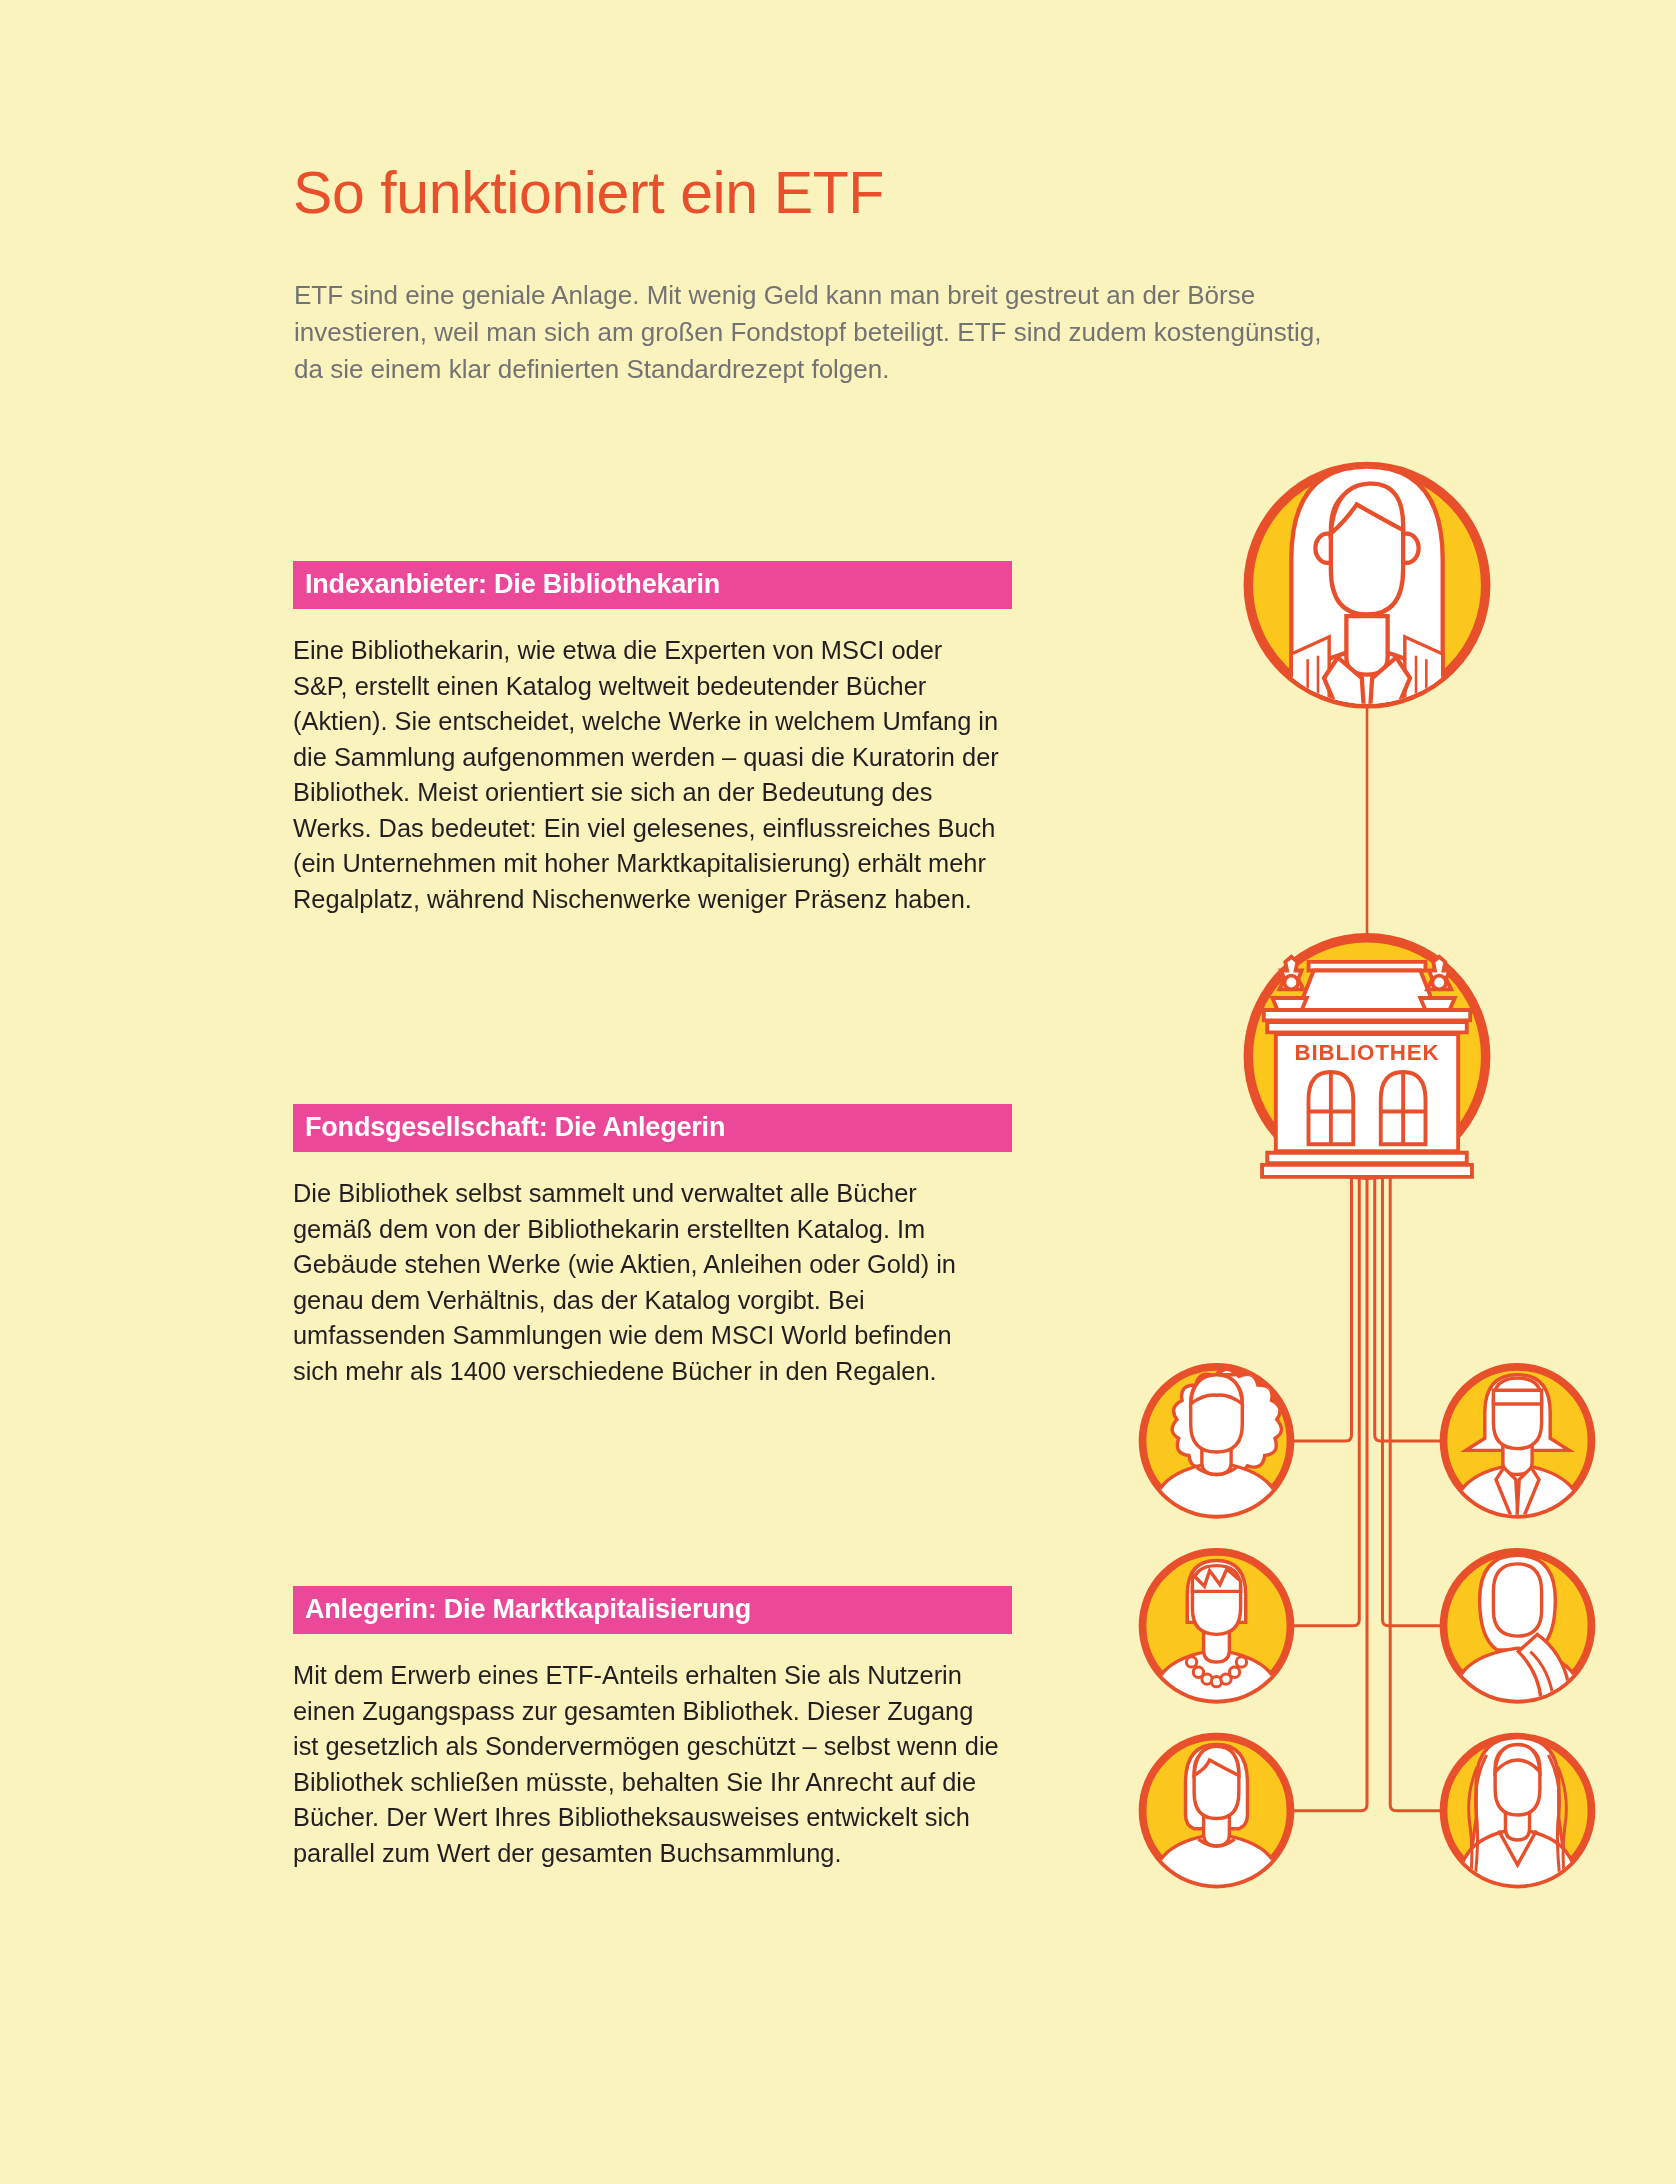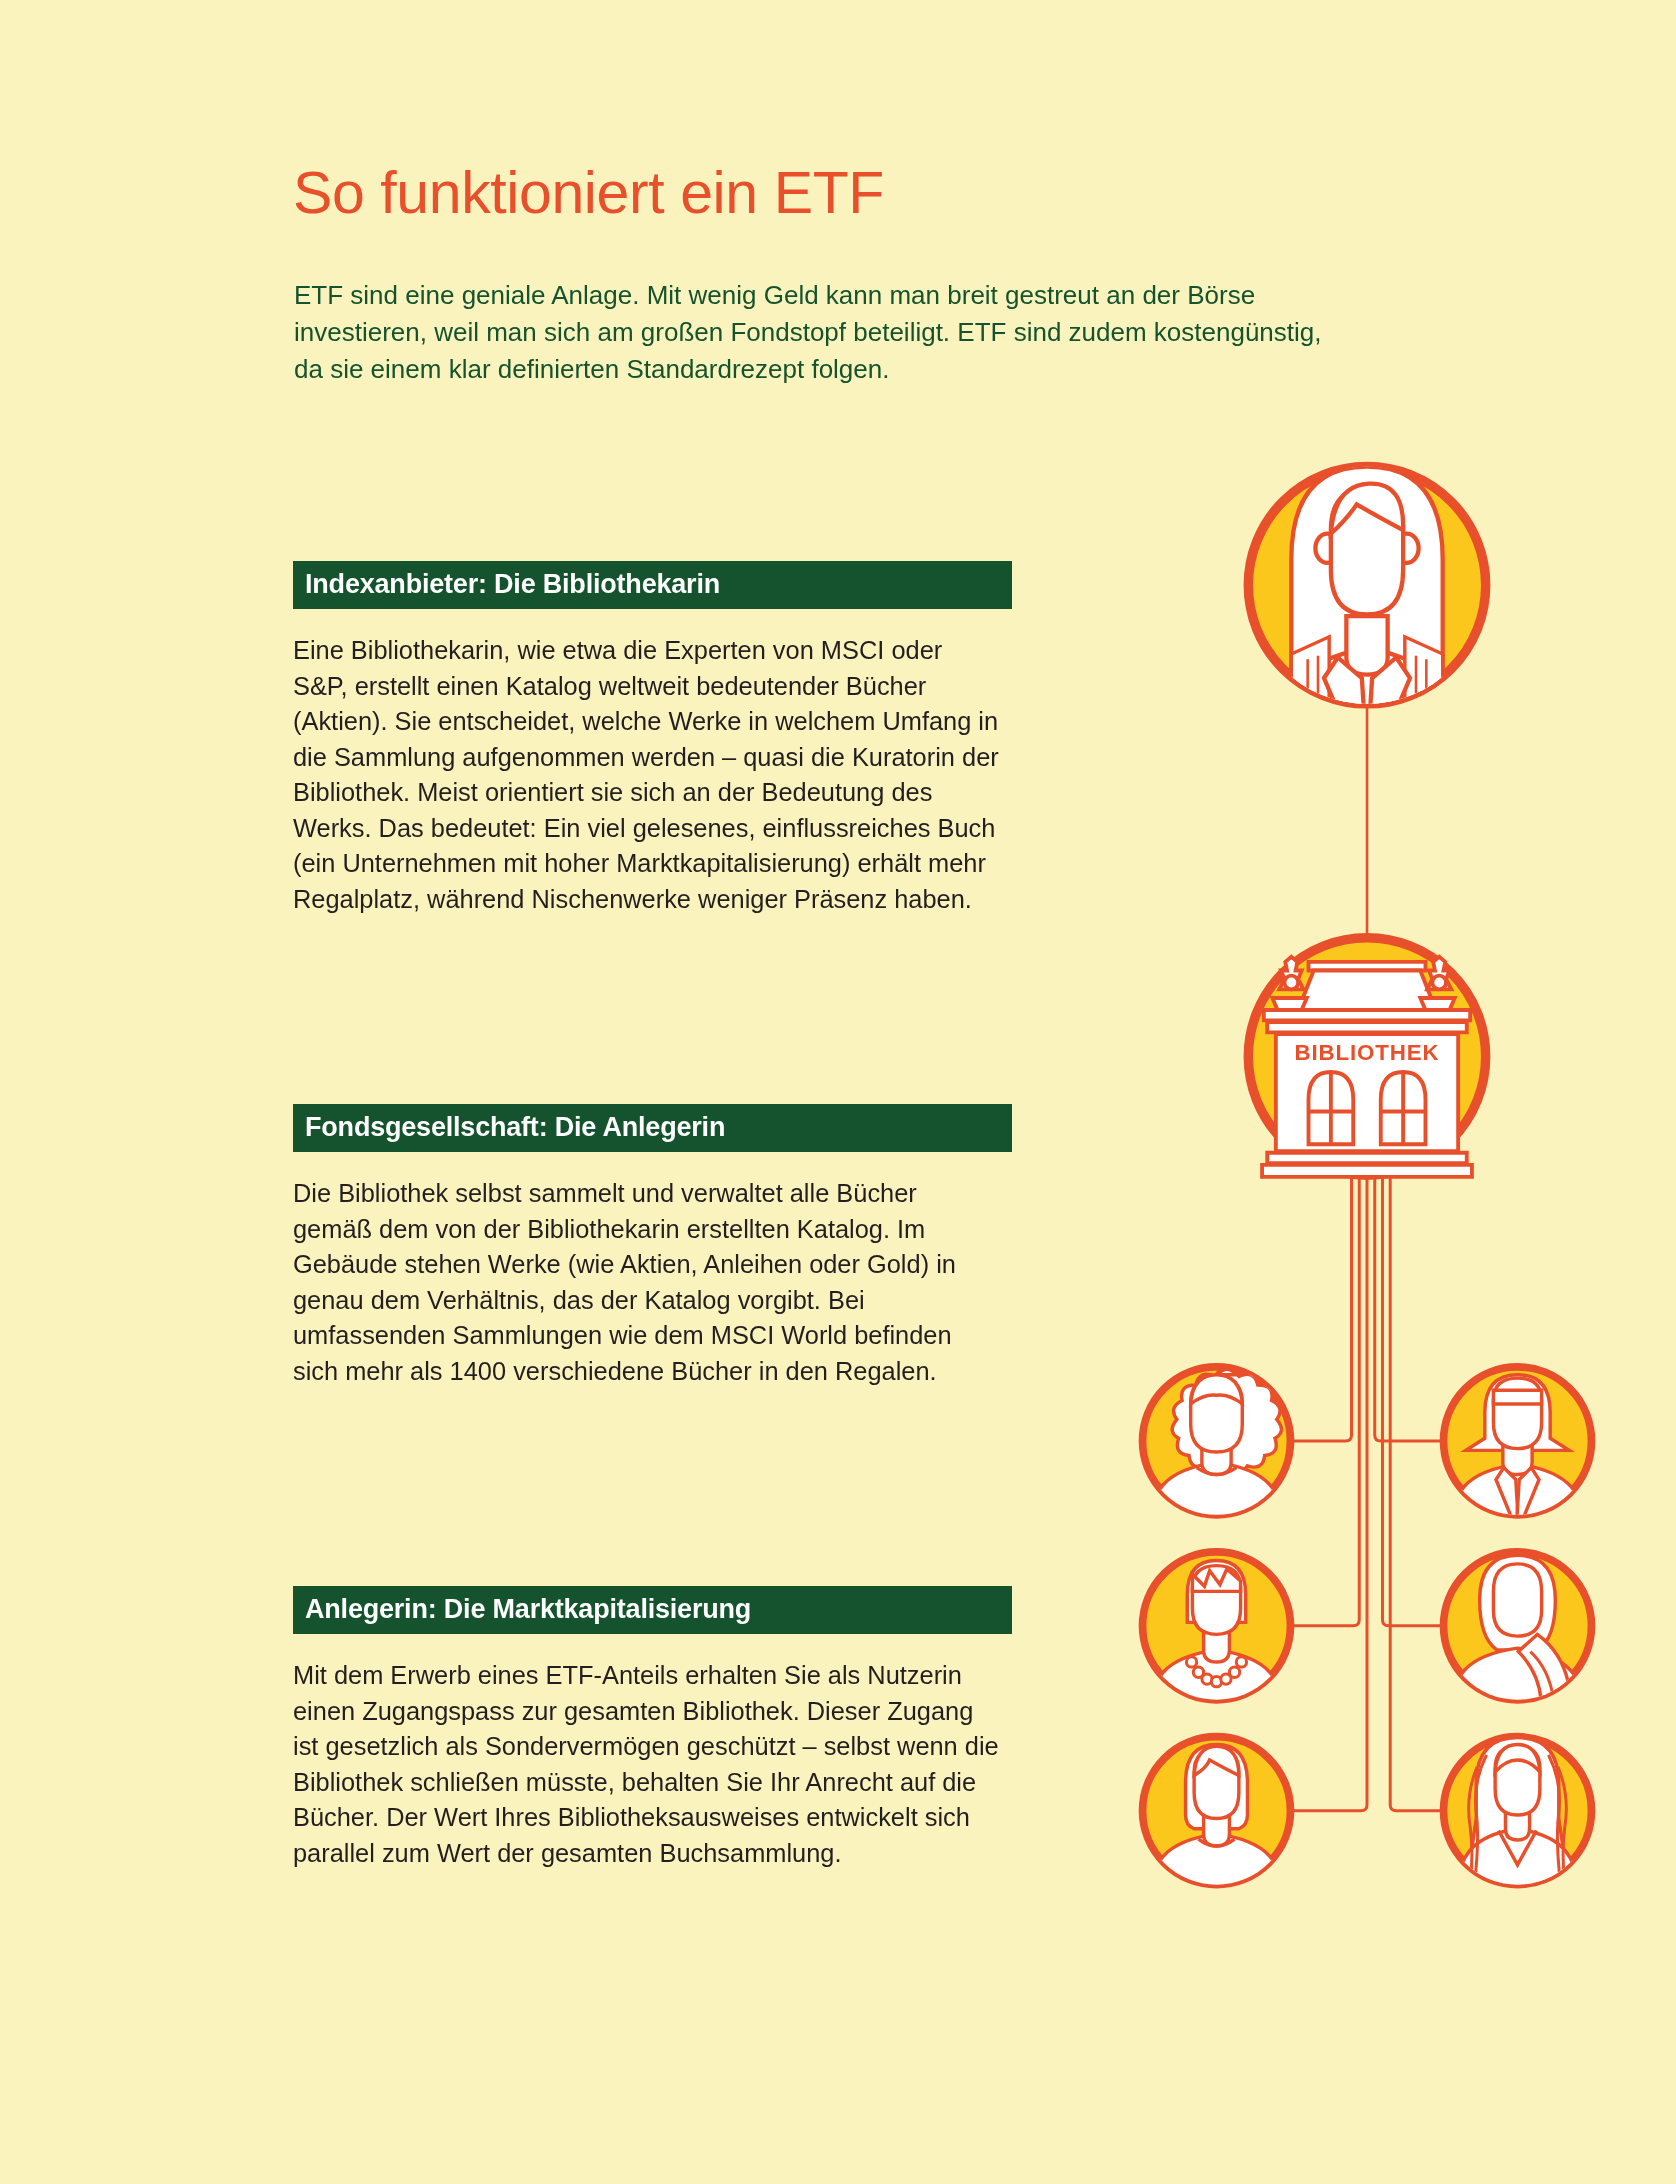--- a/index.html
+++ b/index.html
@@ -27,31 +27,31 @@
     letter-spacing: -0.4px;
     line-height: 1.05;
   }
   #intro-text {
     position: absolute;
     left: 294px;
     top: 277px;
     width: 1045px;
     font-size: 26px;
     line-height: 1.42;
-    color: #14532d;
+    color: #737373;
   }
 
   
   .section {
     position: absolute;
     left: 293px;
     width: 719px;
   }
   .section-header {
-    background: #14532d;
+    background: #ec4899;
     color: #FFFFFF;
     font-size: 27px;
     font-weight: bold;
     padding: 10.3px 12px 12px 12px;
     box-sizing: border-box;
     height: 48px;
     line-height: 26px;
     letter-spacing: -0.2px;
   }
   .section-body {

